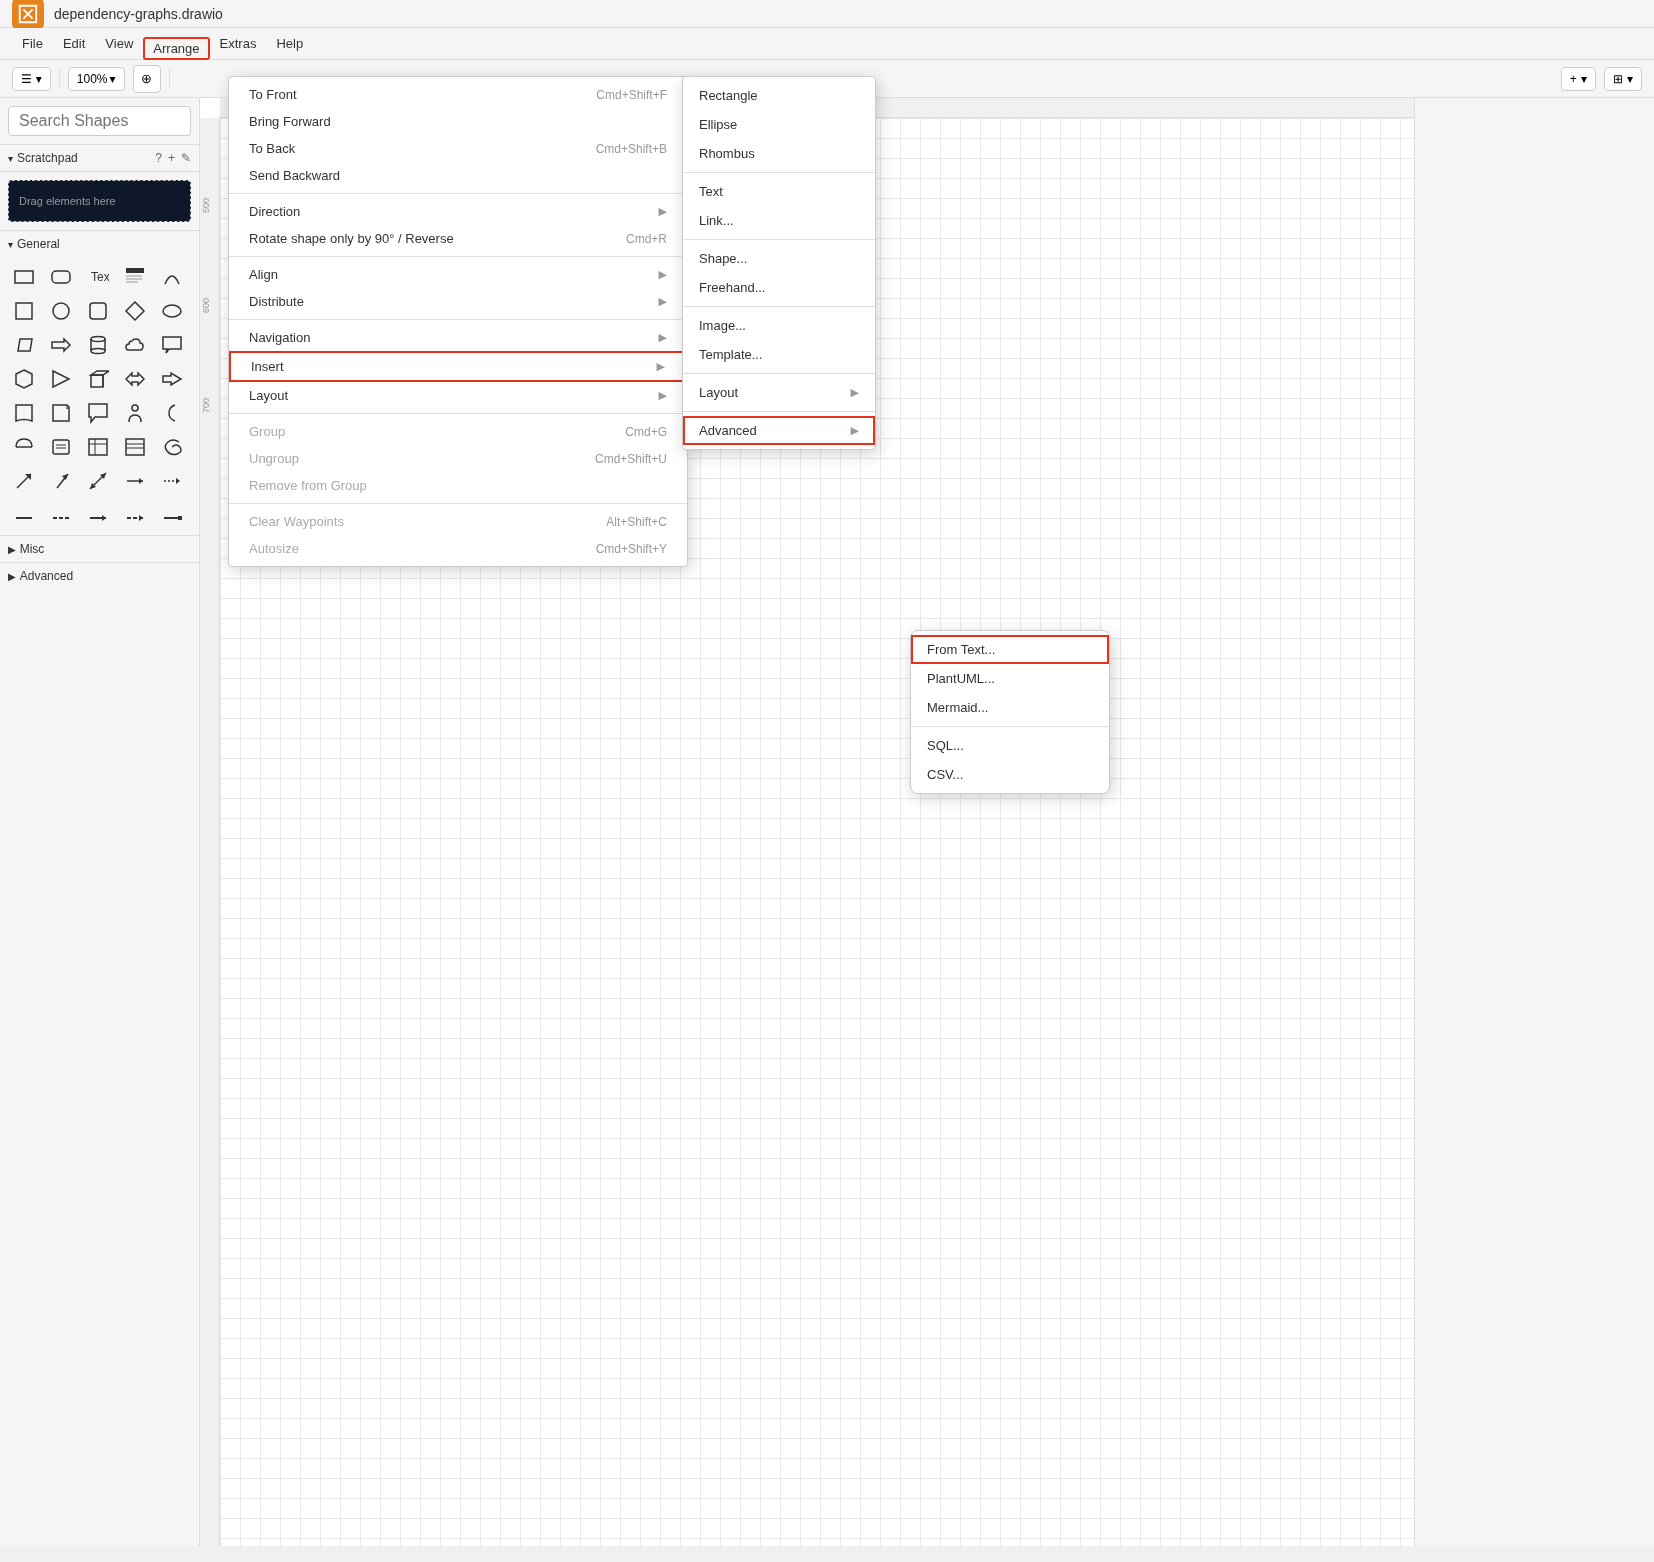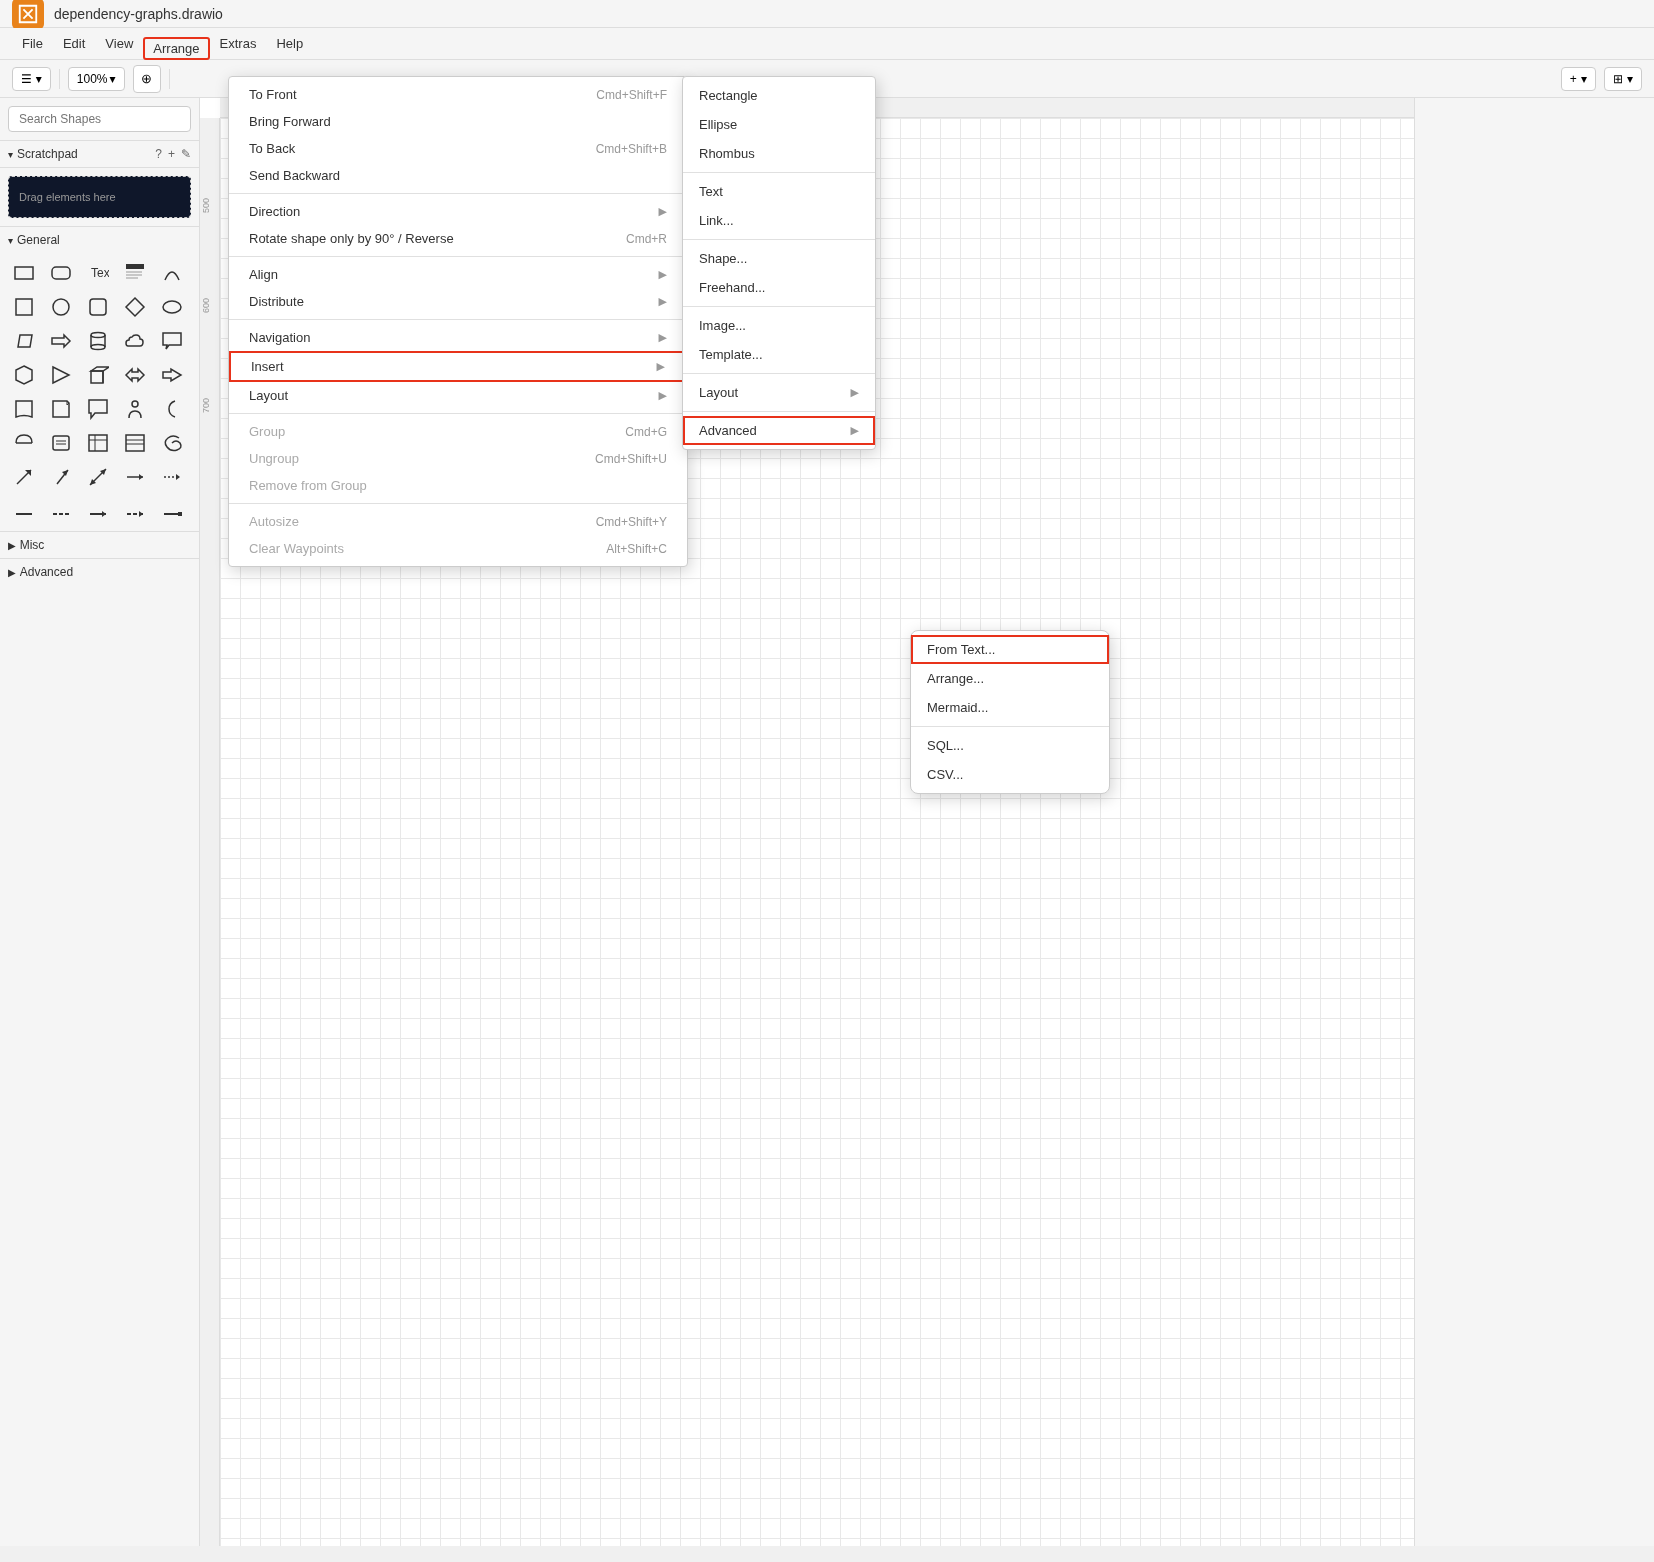--- a/index.html
+++ b/index.html
@@ -46,21 +46,21 @@
     
     .main-layout { display: flex; height: calc(100vh - 114px); }
 
     
     .sidebar {
       width: 200px; background: #f5f5f5; border-right: 1px solid #ddd;
       overflow-y: auto; flex-shrink: 0; padding-bottom: 20px;
     }
     .search-shapes {
       margin: 8px; padding: 5px 10px; border: 1px solid #ccc; border-radius: 4px;
-      background: white; font-size: 12px; color: #999; width: calc(100% - 16px);
+      background: white; font-size: 16px; color: #999; width: calc(100% - 16px);
     }
     .sidebar-section-header {
       display: flex; align-items: center; padding: 6px 8px; font-size: 12px;
       color: #333; font-weight: 500; cursor: pointer; border-top: 1px solid #ddd;
     }
     .sidebar-section-header .arrow { margin-right: 4px; font-size: 10px; }
     .scratchpad-header {
       display: flex; align-items: center; padding: 6px 8px; font-size: 12px;
       color: #333; font-weight: 500; border-top: 1px solid #ddd; border-bottom: 1px solid #ddd;
     }
@@ -530,26 +530,26 @@
   </div>
   <div class="menu-row disabled">
     <span>Ungroup</span>
     <span class="shortcut">Cmd+Shift+U</span>
   </div>
   <div class="menu-row disabled">
     <span>Remove from Group</span>
   </div>
   <div class="menu-divider"></div>
   <div class="menu-row disabled">
+    <span>Clear Waypoints</span>
+    <span class="shortcut">Alt+Shift+C</span>
+  </div>
+  <div class="menu-row disabled">
     <span>Autosize</span>
     <span class="shortcut">Cmd+Shift+Y</span>
-  </div>
-  <div class="menu-row disabled">
-    <span>Clear Waypoints</span>
-    <span class="shortcut">Alt+Shift+C</span>
   </div>
 </div>
 
 <div class="insert-submenu">
   <div class="menu-row">
     <span>Rectangle</span>
   </div>
   <div class="menu-row">
     <span>Ellipse</span>
   </div>
@@ -587,21 +587,21 @@
     <span>Advanced</span>
     <span class="submenu-arrow">▶</span>
   </div>
 </div>
 
 <div class="advanced-submenu">
   <div class="menu-row from-text">
     <span>From Text...</span>
   </div>
   <div class="menu-row">
-    <span>Arrange...</span>
+    <span>PlantUML...</span>
   </div>
   <div class="menu-row">
     <span>Mermaid...</span>
   </div>
   <div class="menu-divider"></div>
   <div class="menu-row">
     <span>SQL...</span>
   </div>
   <div class="menu-row">
     <span>CSV...</span>

